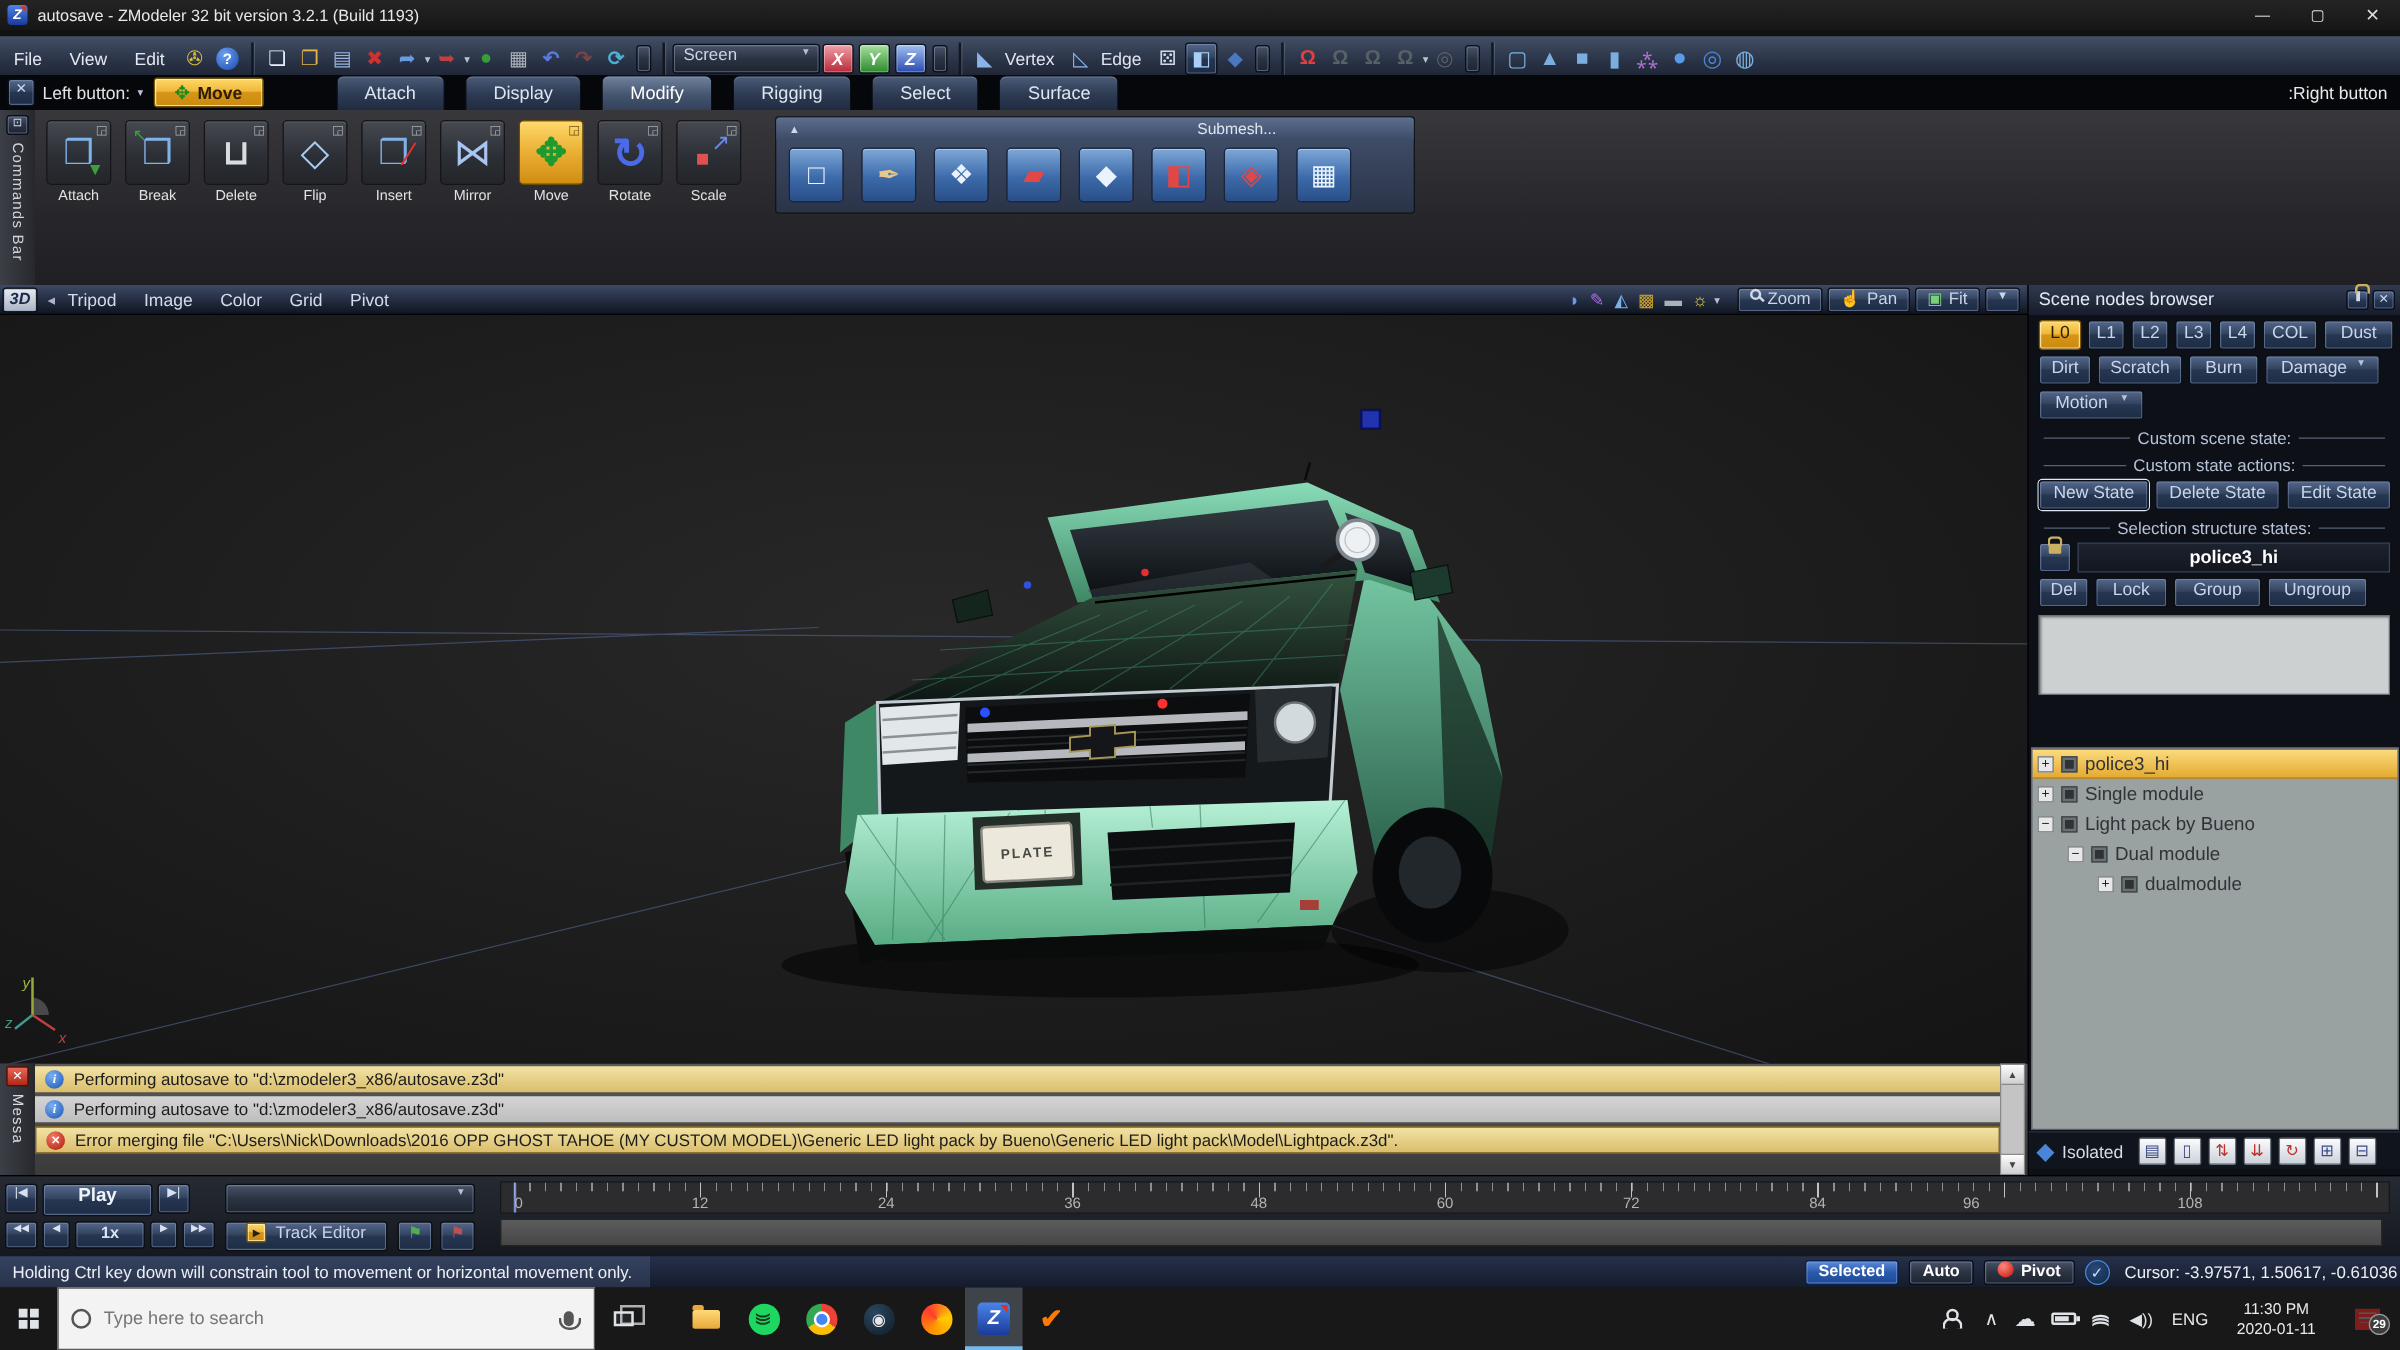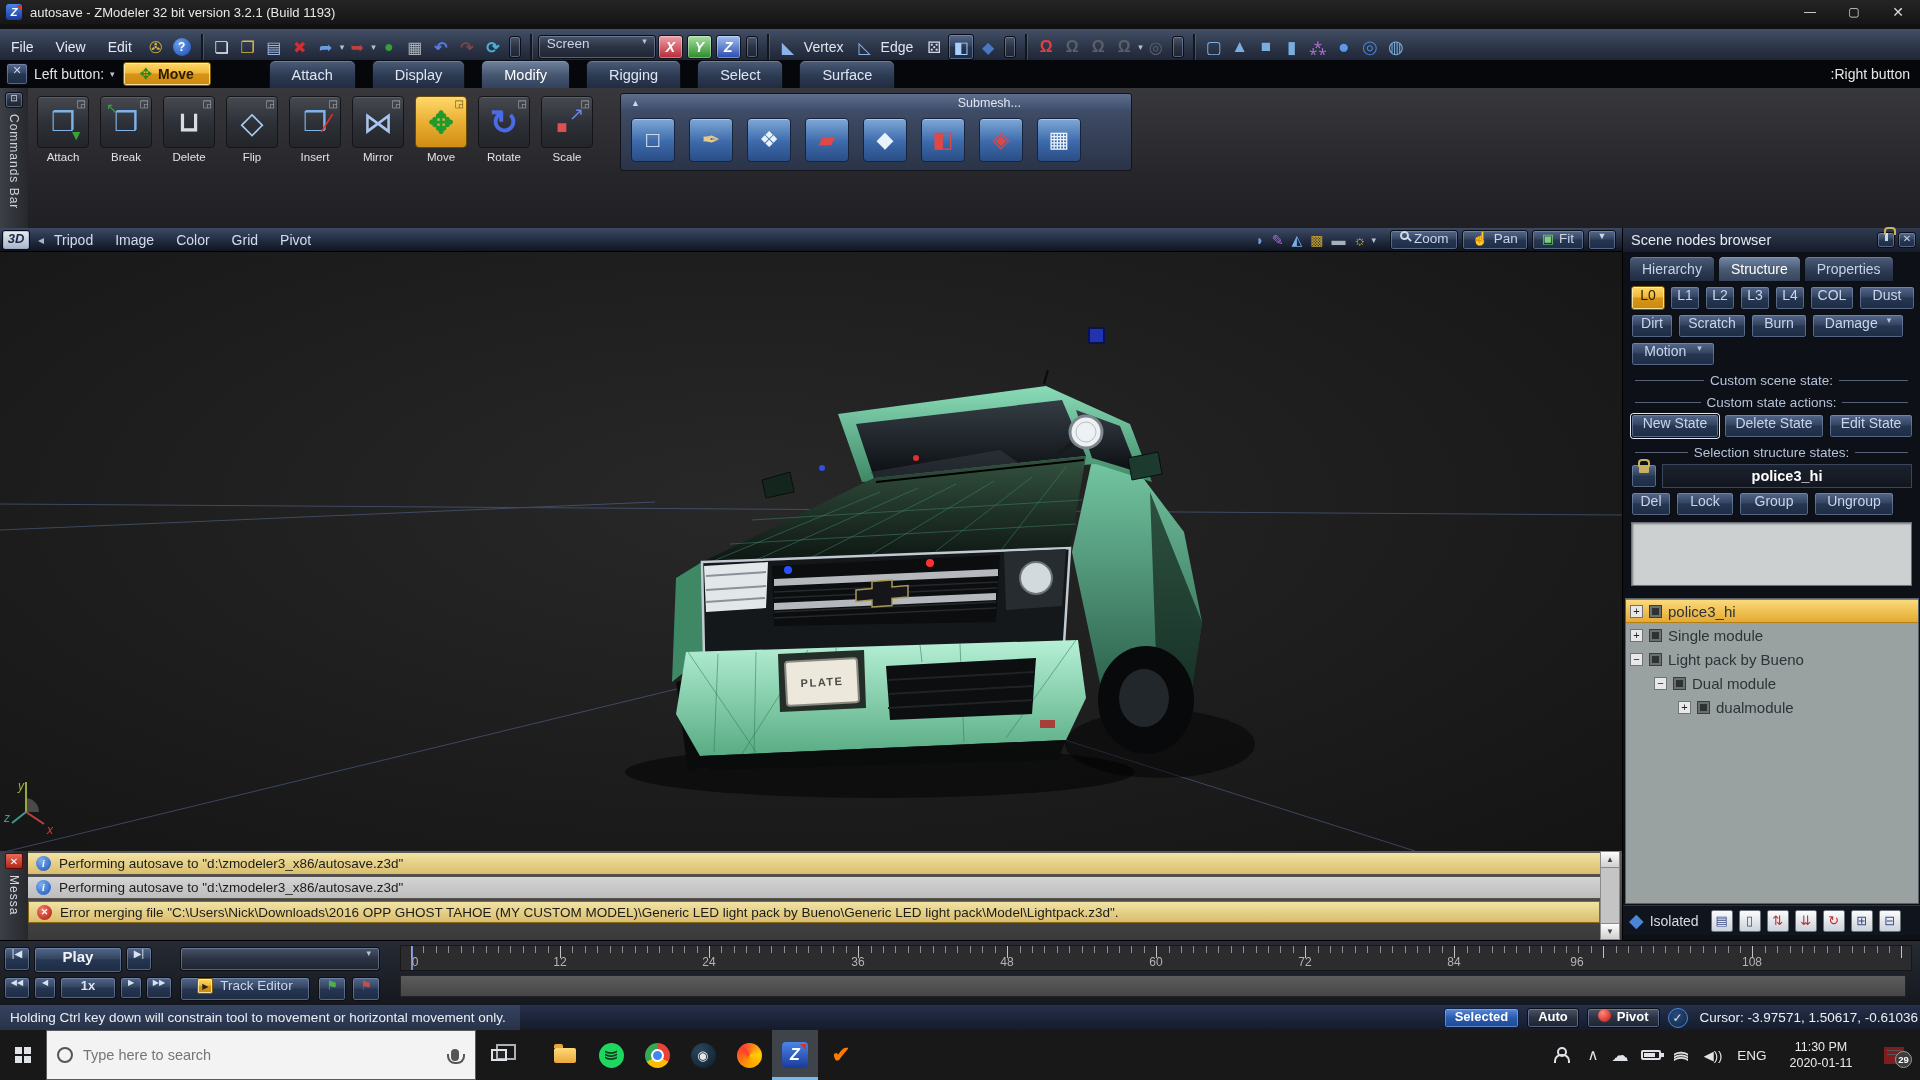--- a/index.html
+++ b/index.html
@@ -535,25 +535,20 @@
   </div>
 
   <div class="abs scene">
     <div class="stitle">
       <span style="flex:1">Scene nodes browser</span>
       <span class="b3" style="width:18px;height:16px;margin-right:3px">
           <span class="lockglyph" style="width:3px;height:8px;background:#cfd8e8;border-radius:0"></span>
         </span>
       <span class="b3" style="width:18px;height:16px;font-size:10px">✕</span>
     </div>
-    <div class="flex" style="padding:4px 6px 0 6px">
-      <span class="stab">Hierarchy</span>
-      <span class="stab active">Structure</span>
-      <span class="stab">Properties</span>
-    </div>
     <div class="srow">
       <span class="b3 amber sbtn" style="width:34px">L0</span>
       <span class="b3 sbtn" style="width:30px">L1</span>
       <span class="b3 sbtn" style="width:30px">L2</span>
       <span class="b3 sbtn" style="width:30px">L3</span>
       <span class="b3 sbtn" style="width:30px">L4</span>
       <span class="b3 sbtn" style="width:44px">COL</span>
       <span class="b3 sbtn" style="width:56px">Dust</span>
     </div>
     <div class="srow">

